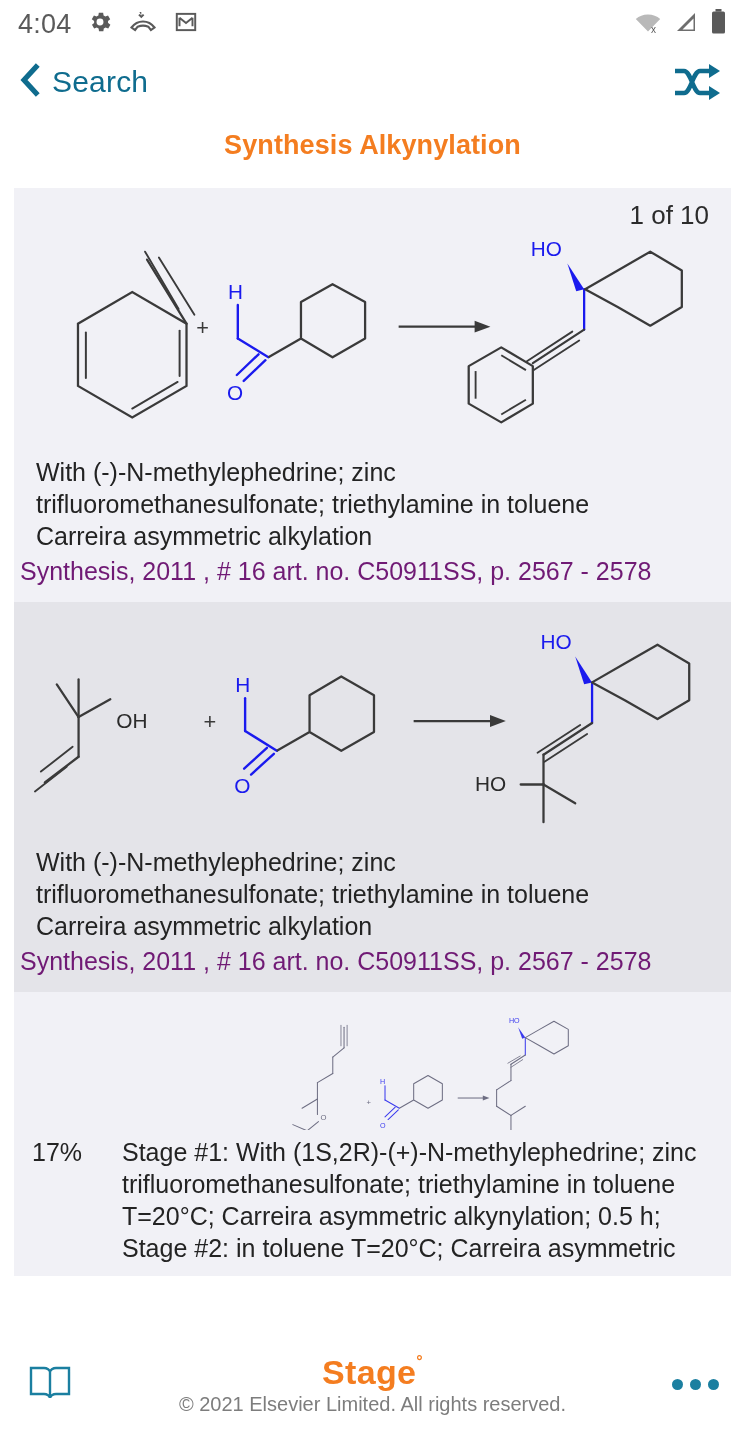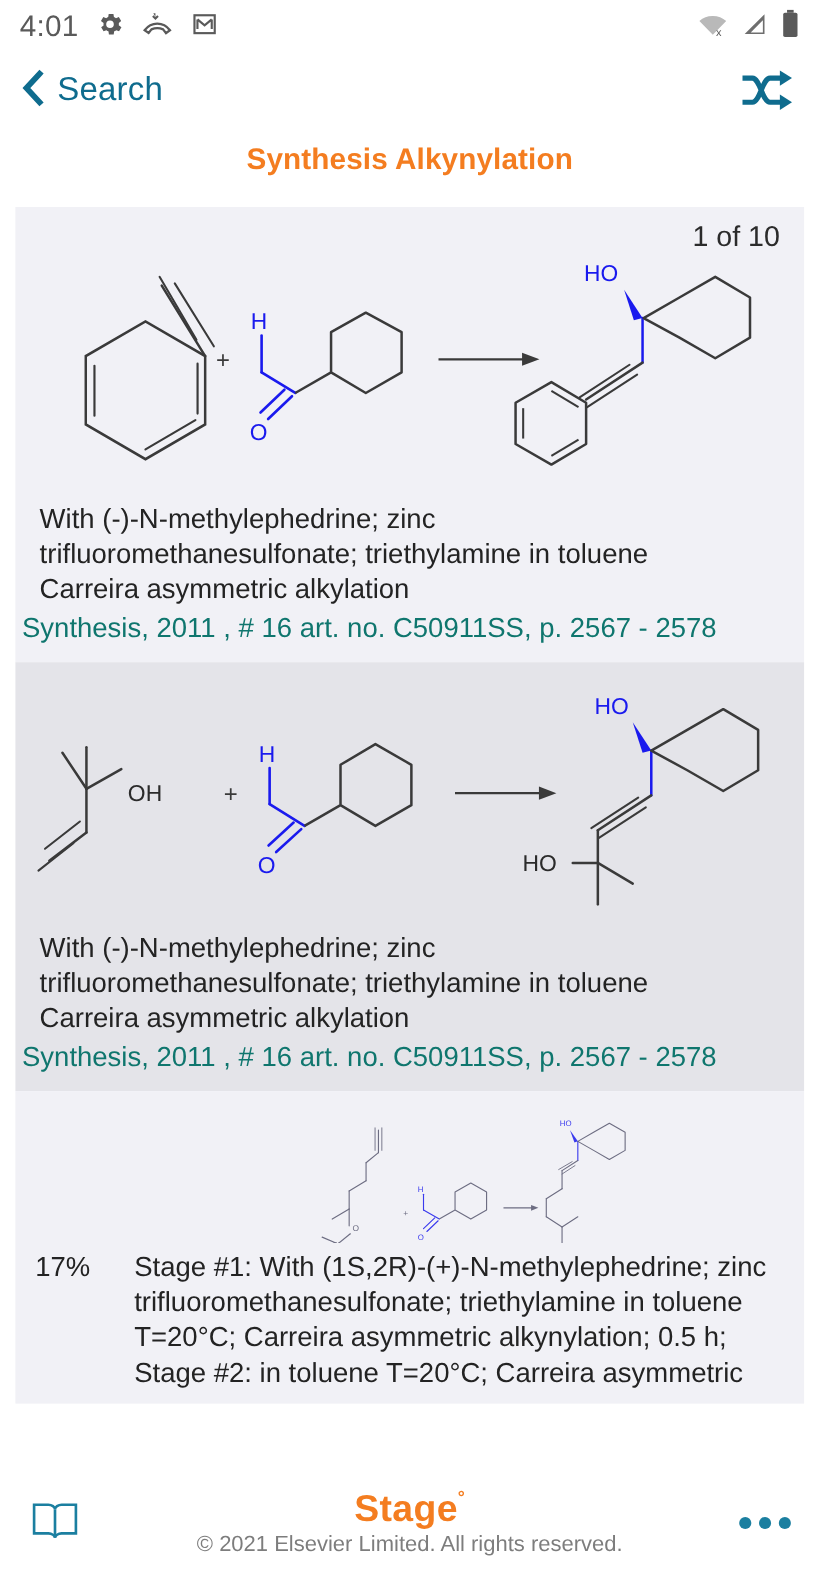--- a/index.html
+++ b/index.html
@@ -95,21 +95,21 @@
     display: block;
   }
   .detail {
     padding: 6px 22px 0 22px;
     font-size: 25px;
     line-height: 32px;
     color: #232323;
   }
   .detail .cond { white-space: pre-line; }
   .citation {
-    color: #0f766e;
+    color: #701a75;
     font-size: 25px;
     line-height: 34px;
     padding: 2px 22px 2px 6px;
     cursor: pointer;
   }
   .yield-row {
     display: flex;
     padding: 6px 22px 0 18px;
     font-size: 25px;
     line-height: 32px;
@@ -165,21 +165,21 @@
   .dots i {
     width: 11px; height: 11px; border-radius: 50%;
     background: #1b7fa0; display: block;
   }
 </style>
 </head>
 <body>
 
 <div class="statusbar">
   <div class="status-left">
-    <span class="clock">4:01</span>
+    <span class="clock">4:04</span>
     <span class="sicon">
       <svg width="26" height="26" viewBox="0 0 24 24">
           <path fill="#5a5a5a" d="M19.4 13a7.8 7.8 0 0 0 0-2l2-1.6-2-3.4-2.4 1a7.6 7.6 0 0 0-1.7-1l-.4-2.6h-4l-.4 2.6c-.6.2-1.2.6-1.7 1l-2.4-1-2 3.4L6.6 11a7.8 7.8 0 0 0 0 2l-2 1.6 2 3.4 2.4-1c.5.4 1.1.8 1.7 1l.4 2.6h4l.4-2.6c.6-.2 1.2-.6 1.7-1l2.4 1 2-3.4-2-1.6zM12 15.2A3.2 3.2 0 1 1 12 8.8a3.2 3.2 0 0 1 0 6.4z"></path>
         </svg>
     </span>
     <span class="sicon">
       <svg width="28" height="26" viewBox="0 0 28 26">
         <path fill="none" stroke="#5a5a5a" stroke-width="2.1" d="M2.5 18.5c3-4 7-6 11.5-6s8.5 2 11.5 6l-3.6 2.6-2.6-3.4a14 14 0 0 0-10.6 0L6.1 21z"></path>
         <path fill="#5a5a5a" d="M10.4 3.1h1.9v3.4l1.7-1.6 1.3 1.3-3 3-3-3 1.3-1.3 1.8 1.7z"></path>
       </svg>

